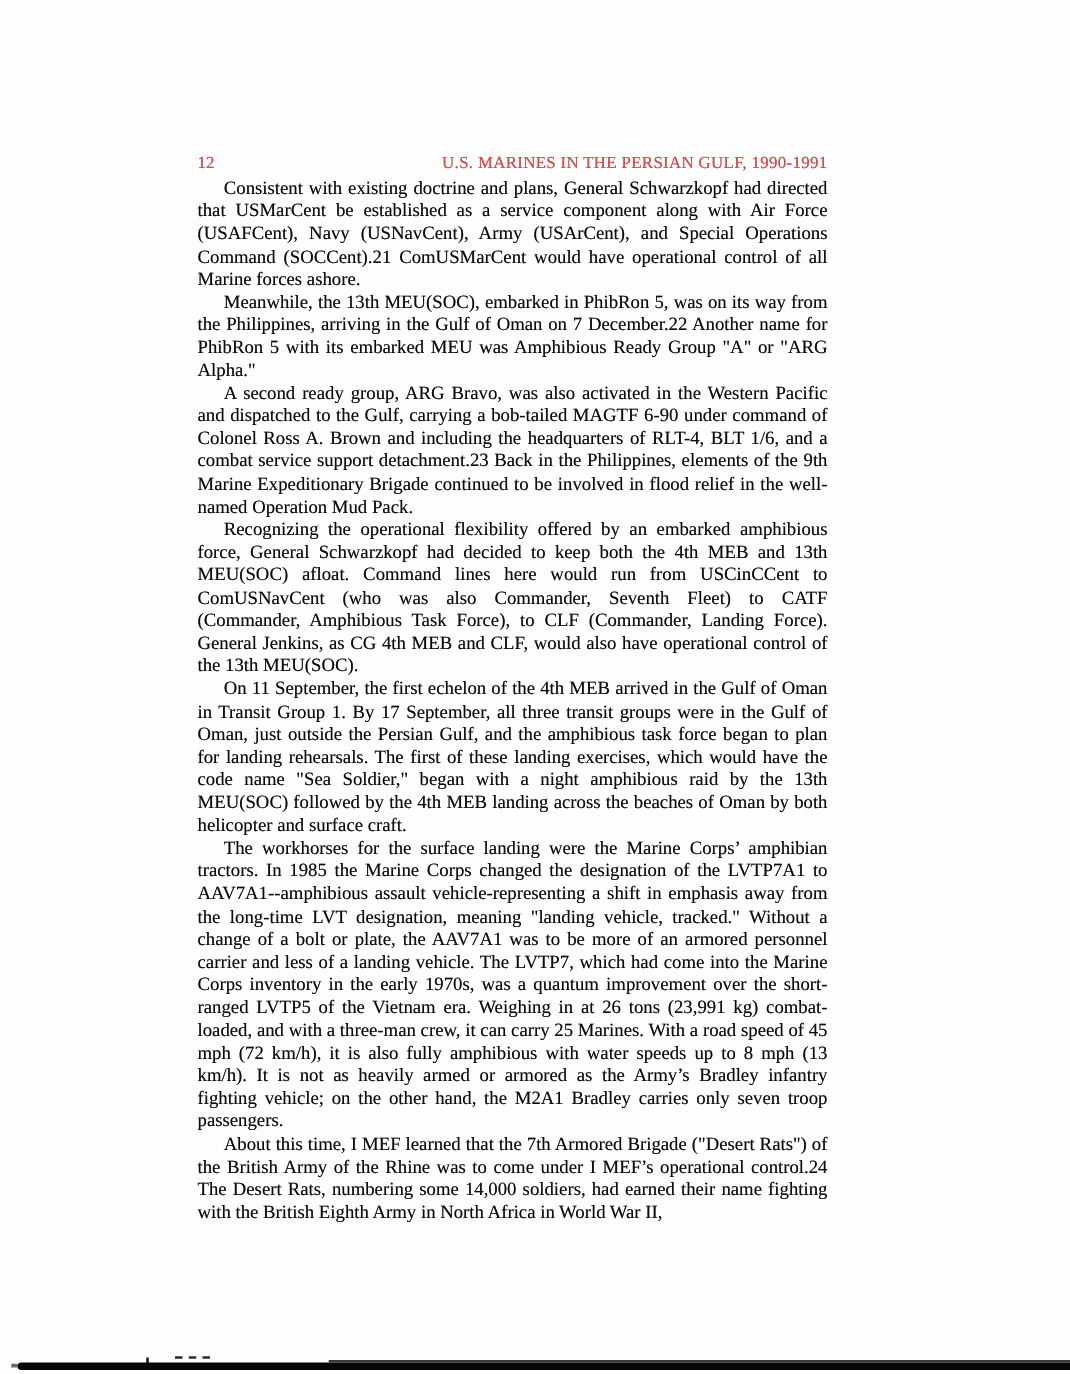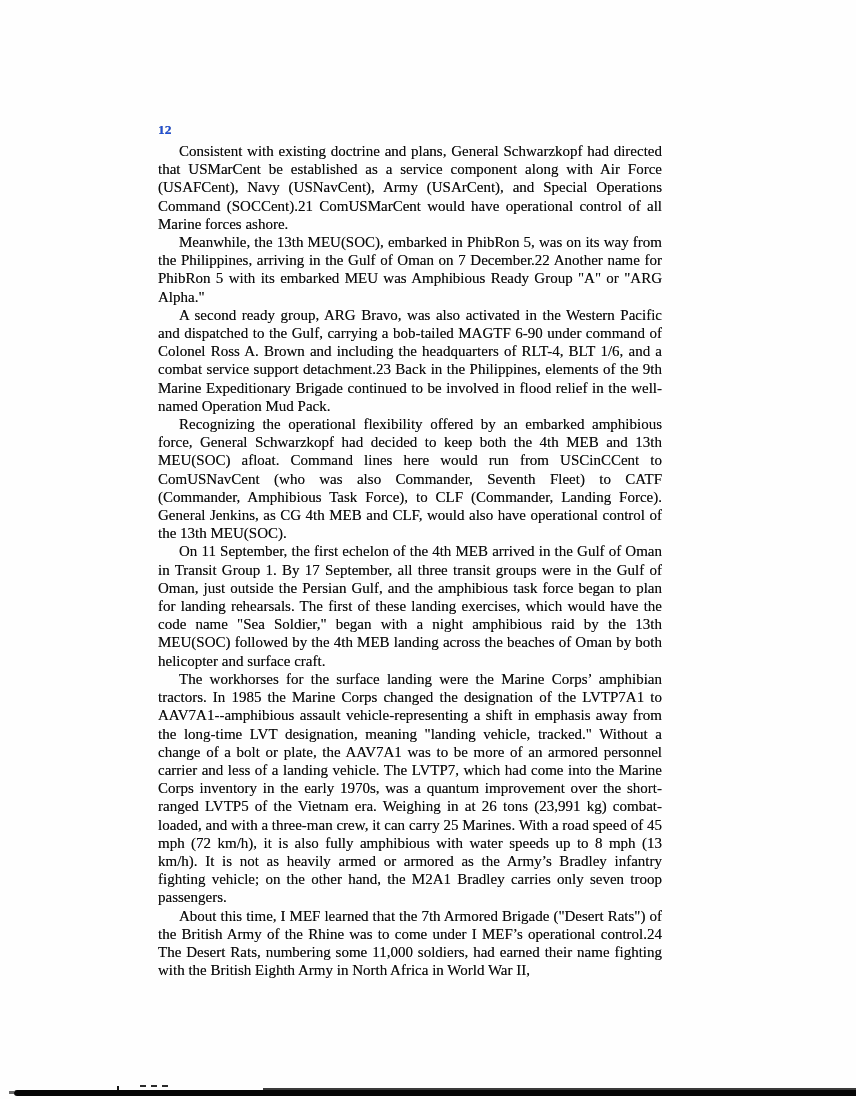--- a/index.html
+++ b/index.html
@@ -18,22 +18,22 @@
   }
   .running-header {
     position: absolute;
     left: 158px;
     top: 122px;
     width: 504px;
     display: flex;
     justify-content: space-between;
     align-items: baseline;
     font-size: 13.5px;
-    font-weight: bold;
-    color: #1d4ed8;
+    font-weight: normal;
+    color: #ef4444;
     text-shadow: 0 0 0.4px rgba(0,0,0,0.5);
   }
   .running-title {
     letter-spacing: 0.25px;
   }
   .body-text {
     position: absolute;
     left: 158px;
     top: 142px;
     width: 504px;
@@ -91,30 +91,31 @@
     background: #6a6a6a;
   }
 </style>
 </head>
 <body>
 
 <div class="page">
 
   <header class="running-header">
     <span class="page-number">12</span>
+    <span class="running-title">U.S. MARINES IN THE PERSIAN GULF, 1990-1991</span>
   </header>
 
   <main class="body-text">
     <p>Consistent with existing doctrine and plans, General Schwarzkopf had directed that USMarCent be established as a service component along with Air Force (USAFCent), Navy (USNavCent), Army (USArCent), and Special Operations Command (SOCCent).21 ComUSMarCent would have operational control of all Marine forces ashore.</p>
     <p>Meanwhile, the 13th MEU(SOC), embarked in PhibRon 5, was on its way from the Philippines, arriving in the Gulf of Oman on 7 December.22 Another name for PhibRon 5 with its embarked MEU was Amphibious Ready Group "A" or "ARG Alpha."</p>
     <p>A second ready group, ARG Bravo, was also activated in the Western Pacific and dispatched to the Gulf, carrying a bob-tailed MAGTF 6-90 under command of Colonel Ross A. Brown and including the headquarters of RLT-4, BLT 1/6, and a combat service support detachment.23 Back in the Philippines, elements of the 9th Marine Expeditionary Brigade continued to be involved in flood relief in the well-named Operation Mud Pack.</p>
     <p>Recognizing the operational flexibility offered by an embarked amphibious force, General Schwarzkopf had decided to keep both the 4th MEB and 13th MEU(SOC) afloat. Command lines here would run from USCinCCent to ComUSNavCent (who was also Commander, Seventh Fleet) to CATF (Commander, Amphibious Task Force), to CLF (Commander, Landing Force). General Jenkins, as CG 4th MEB and CLF, would also have operational control of the 13th MEU(SOC).</p>
     <p>On 11 September, the first echelon of the 4th MEB arrived in the Gulf of Oman in Transit Group 1. By 17 September, all three transit groups were in the Gulf of Oman, just outside the Persian Gulf, and the amphibious task force began to plan for landing rehearsals. The first of these landing exercises, which would have the code name "Sea Soldier," began with a night amphibious raid by the 13th MEU(SOC) followed by the 4th MEB landing across the beaches of Oman by both helicopter and surface craft.</p>
     <p>The workhorses for the surface landing were the Marine Corps’ amphibian tractors. In 1985 the Marine Corps changed the designation of the LVTP7A1 to AAV7A1--amphibious assault vehicle-representing a shift in emphasis away from the long-time LVT designation, meaning "landing vehicle, tracked." Without a change of a bolt or plate, the AAV7A1 was to be more of an armored personnel carrier and less of a landing vehicle. The LVTP7, which had come into the Marine Corps inventory in the early 1970s, was a quantum improvement over the short-ranged LVTP5 of the Vietnam era. Weighing in at 26 tons (23,991 kg) combat-loaded, and with a three-man crew, it can carry 25 Marines. With a road speed of 45 mph (72 km/h), it is also fully amphibious with water speeds up to 8 mph (13 km/h). It is not as heavily armed or armored as the Army’s Bradley infantry fighting vehicle; on the other hand, the M2A1 Bradley carries only seven troop passengers.</p>
-    <p>About this time, I MEF learned that the 7th Armored Brigade ("Desert Rats") of the British Army of the Rhine was to come under I MEF’s operational control.24 The Desert Rats, numbering some 11,000 soldiers, had earned their name fighting with the British Eighth Army in North Africa in World War II,</p>
+    <p>About this time, I MEF learned that the 7th Armored Brigade ("Desert Rats") of the British Army of the Rhine was to come under I MEF’s operational control.24 The Desert Rats, numbering some 14,000 soldiers, had earned their name fighting with the British Eighth Army in North Africa in World War II,</p>
   </main>
 
   <div class="band-speck"></div>
   <div class="band-tick"></div>
   <div class="band-dashes"></div>
   <div class="band-top-line"></div>
   <div class="band-main"></div>
 
 </div>
 

